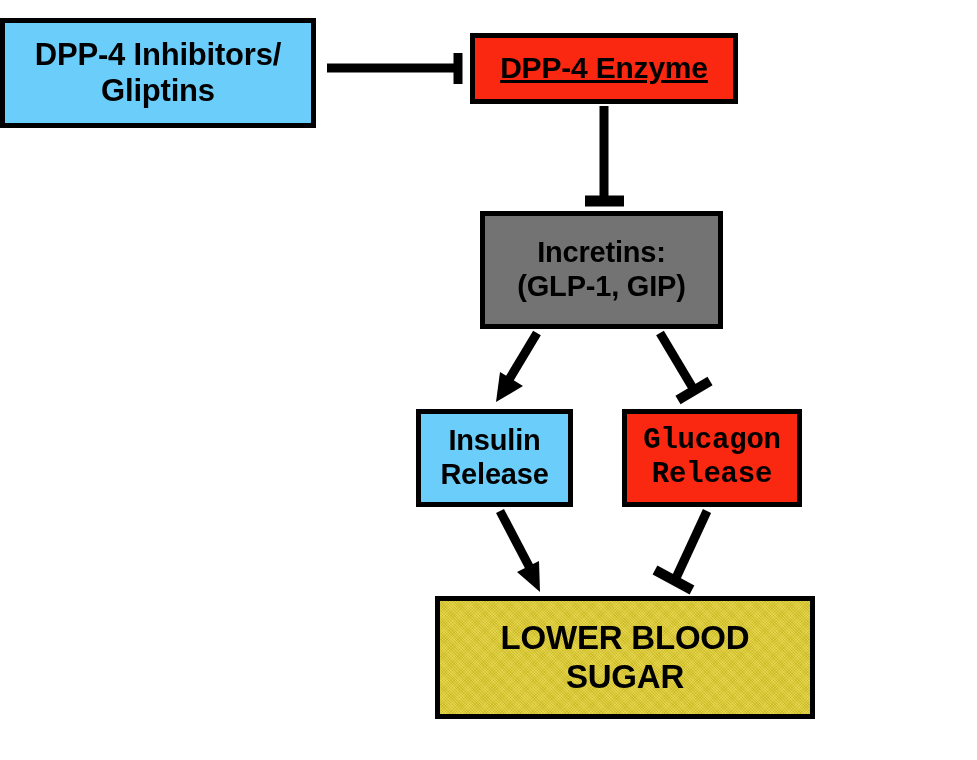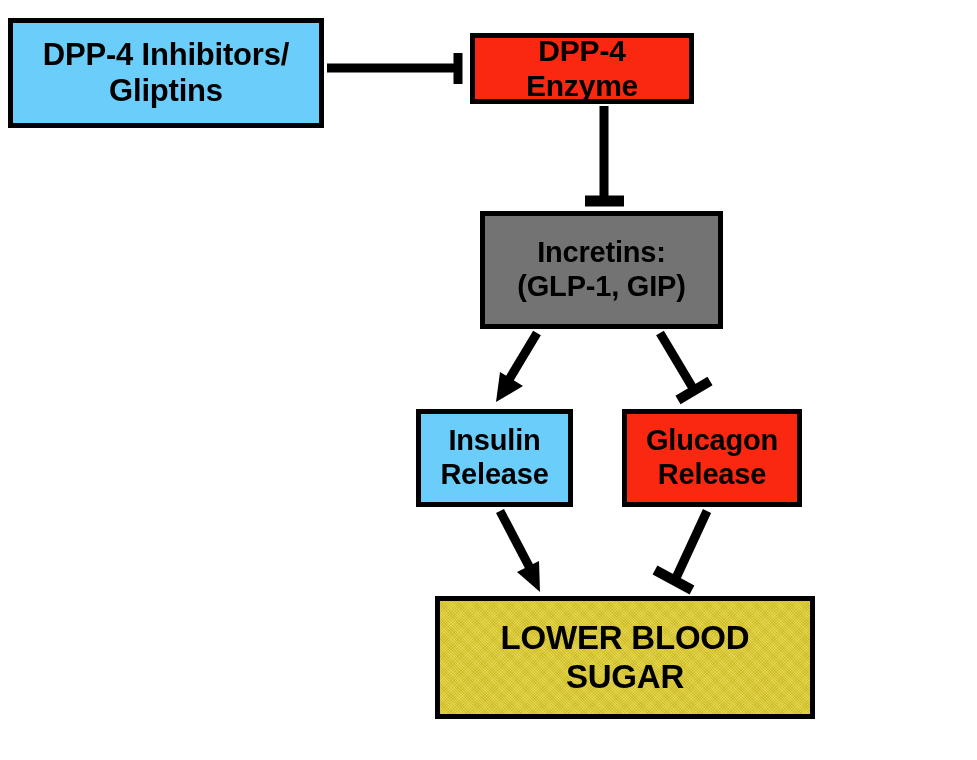--- a/index.html
+++ b/index.html
@@ -43,26 +43,27 @@
     z-index: 3;
   }
   .node-label {
     display: block;
     white-space: pre-line;
     padding: 0 4px;
   }
 
   
   #node-dpp4-inhibitors {
-    left: 8px;  top: 18px;  width: 316px;  height: 110px;
+    left: 0;  top: 18px;  width: 316px;  height: 110px;
     font-size: 31px;
   }
   #node-dpp4-enzyme {
-    left: 470px; top: 33px;  width: 224px;  height: 71px;
+    left: 470px; top: 33px;  width: 268px;  height: 71px;
     font-size: 30px;
+    text-decoration: underline;
   }
   #node-incretins {
     left: 480px; top: 211px; width: 243px;  height: 118px;
     font-size: 29px;
   }
   #node-insulin-release {
     left: 416px; top: 409px; width: 157px;  height: 98px;
     font-size: 29px;
   }
   #node-glucagon-release {
@@ -133,21 +134,21 @@
   <div class="node" id="node-incretins" style="background-color: #737373; border-color: rgb(0, 0, 0);">
     <span class="node-label">Incretins:
 (GLP-1, GIP)</span>
   </div>
 
   <div class="node" id="node-insulin-release" style="background-color: rgb(107, 205, 250); border-color: rgb(0, 0, 0);">
     <span class="node-label">Insulin
 Release</span>
   </div>
 
-  <div class="node" id="node-glucagon-release" style="background-color: rgb(250, 39, 17); border-color: rgb(0, 0, 0);">
+  <div class="node" id="node-glucagon-release" style="background-color: rgb(250, 39, 17); border-color: rgb(0, 0, 0); font-family: Liberation Mono, monospace;">
     <span class="node-label">Glucagon
 Release</span>
   </div>
 
   <div class="node" id="node-lower-blood-sugar" style="background-color: rgb(224, 205, 43); border-color: rgb(0, 0, 0);">
     <span class="node-label">LOWER BLOOD
 SUGAR</span>
   </div>
 
 </div>

